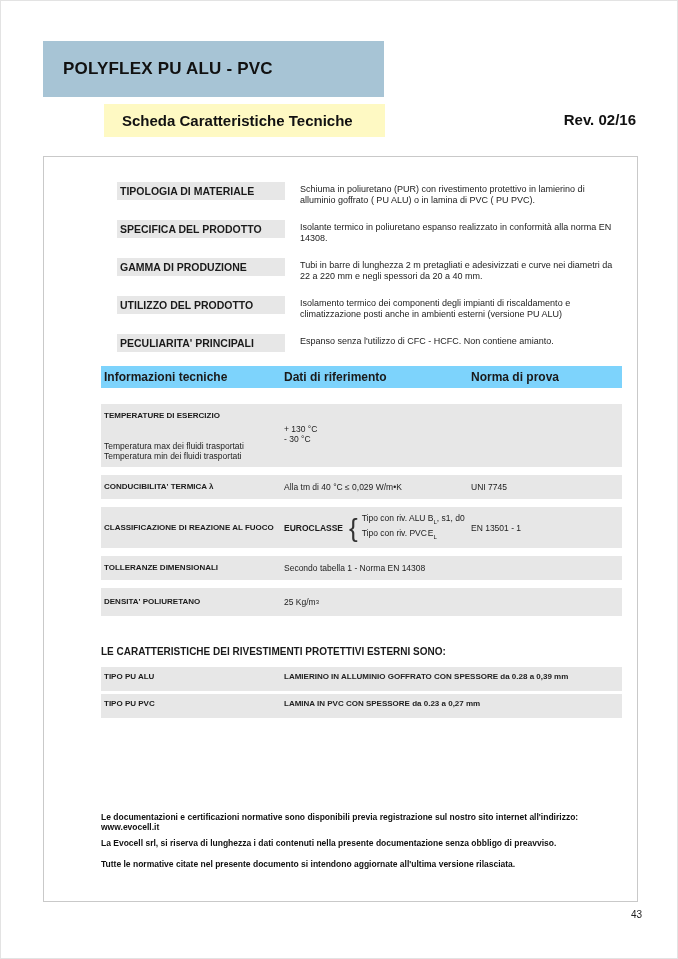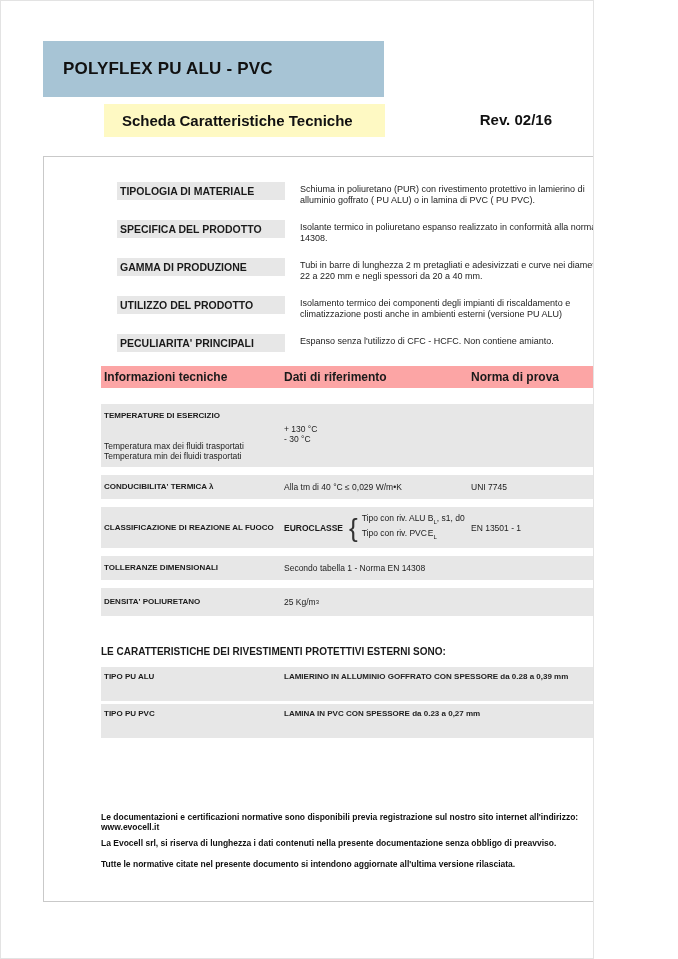--- a/index.html
+++ b/index.html
@@ -3,21 +3,21 @@
 <meta charset="utf-8">
 <style>
   * { margin:0; padding:0; box-sizing:border-box; }
   body {
     font-family: "Liberation Sans", "DejaVu Sans", sans-serif;
     background:#ffffff;
     color:#1a1a1a;
   }
   .page {
     position:relative;
-    width:594px; height:959px;
+    width:678px; height:959px;
     background:#ffffff;
     border:1px solid #e3e3e3;
     overflow:hidden;
   }
   
   .title-box {
     position:absolute; left:42px; top:40px;
     width:341px; height:56px;
     background:#a7c4d5;
     display:flex; align-items:center;
@@ -55,21 +55,21 @@
     align-self:flex-start;
   }
   .spec-desc {
     margin-left:15px; width:330px;
     font-size:9px; line-height:11px; padding-top:2px; color:#222;
   }
 
   
   .thead {
     display:grid; grid-template-columns:180px 187px 1fr;
-    background:#fca5a5;
+    background:#7dd3fc;
     padding:4px 0 4px 3px;
     margin-top:10px; margin-bottom:16px;
     align-items:center;
   }
   .thead div { font-size:12px; font-weight:bold; }
   .trow {
     display:grid; grid-template-columns:180px 187px 1fr;
     background:#e7e7e7;
     padding:6px 0 6px 3px;
     margin-bottom:8px;
@@ -90,21 +90,21 @@
   .euro-class { white-space:nowrap; }
 
   
   .coatings-heading {
     margin-top:30px; margin-bottom:10px;
     font-size:10px; font-weight:bold;
   }
   .coating-row {
     display:grid; grid-template-columns:180px 1fr;
     background:#e7e7e7;
-    padding:5px 0 20px 3px;
+    padding:5px 0 10px 3px;
     margin-bottom:3px;
   }
   .coating-label { font-size:8px; font-weight:bold; }
   .coating-value { font-size:8px; font-weight:bold; color:#222; }
 
   
   .footer-notes { position:absolute; left:57px; top:655px; width:521px; }
   .note { font-size:8.5px; font-weight:bold; line-height:10px; color:#111; }
   .note + .note { margin-top:6px; }
   .note.last { margin-top:11px; }

